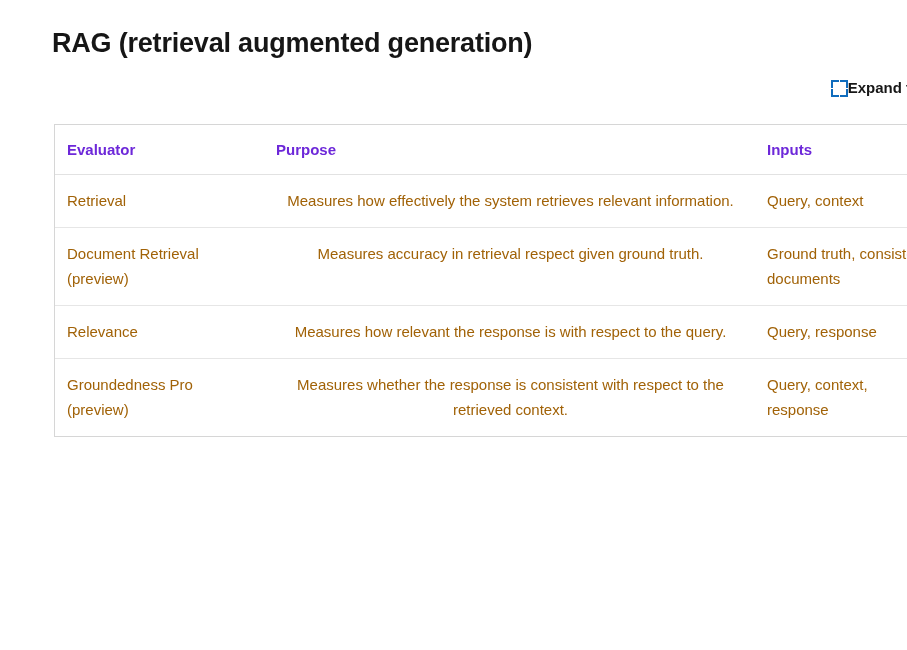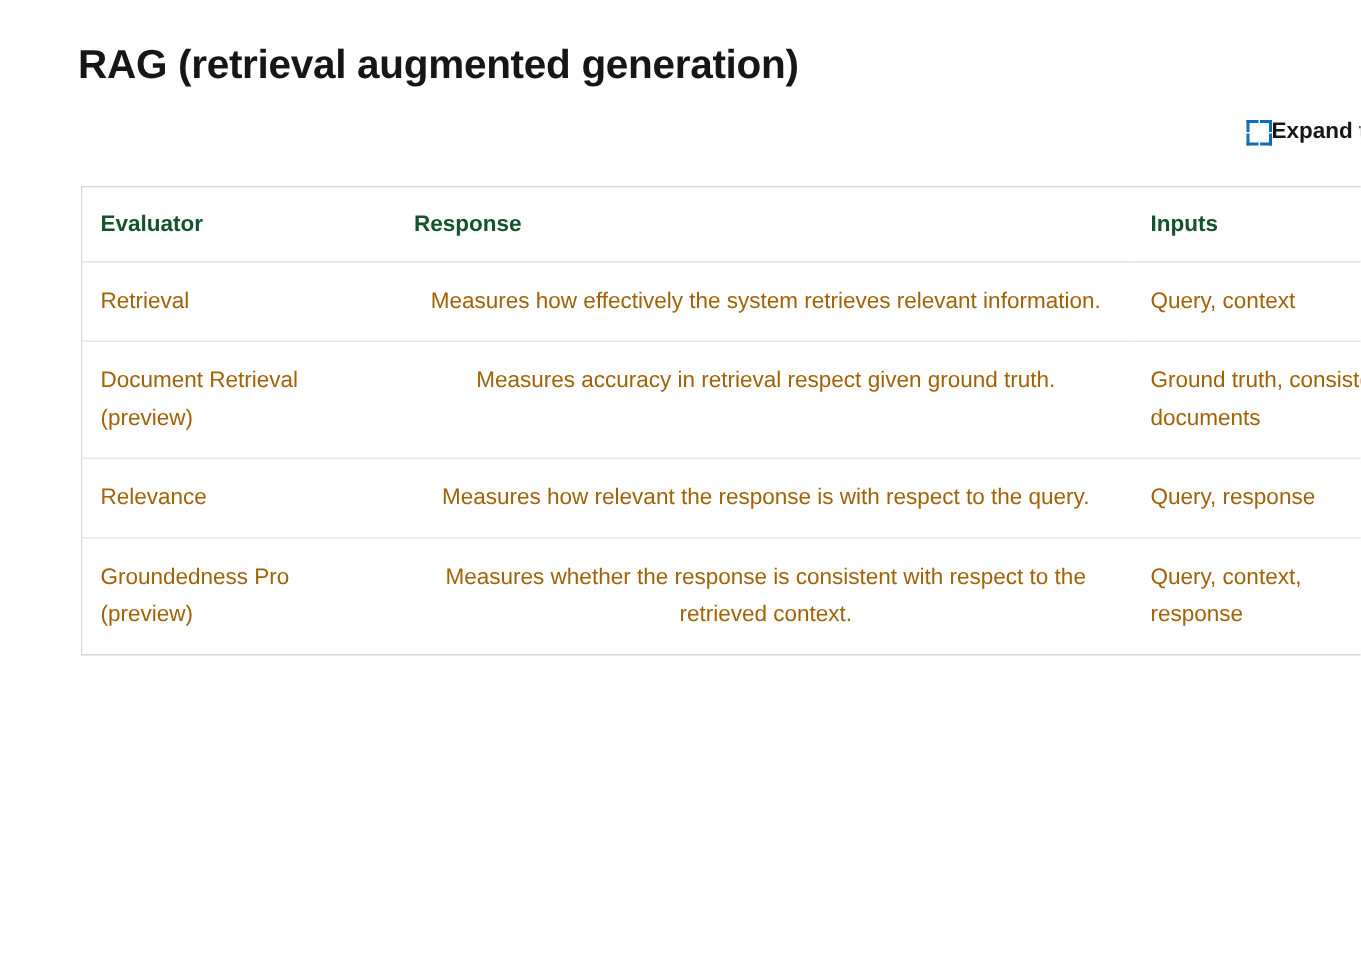--- a/index.html
+++ b/index.html
@@ -80,21 +80,21 @@
     background: #ffffff;
   }
   table.data-table col.c1 { width: 209px; }
   table.data-table col.c2 { width: 491px; }
   table.data-table col.c3 { width: 185px; }
 
   table.data-table th {
     text-align: left;
     font-size: 15px;
     font-weight: bold;
-    color: #14532d;
+    color: #6d28d9;
     padding: 15px 10px 14px 12px;
     border-bottom: 1px solid #e2e2e2;
     vertical-align: top;
     line-height: 20px;
   }
   table.data-table td {
     font-size: 15px;
     font-weight: normal;
     color: #a16207;
     padding: 13px 10px 14px 12px;
@@ -129,21 +129,21 @@
   <div class="table-wrap">
     <table class="data-table">
       <colgroup>
         <col class="c1">
           <col class="c2">
           <col class="c3">
       </colgroup>
       <thead>
         <tr>
           <th>Evaluator</th>
-          <th>Response</th>
+          <th>Purpose</th>
           <th>Inputs</th>
         </tr>
       </thead>
       <tbody>
         <tr>
           <td class="cell-eval">Retrieval</td>
           <td class="cell-purpose">Measures how effectively the system retrieves relevant information.</td>
           <td class="cell-inputs">Query, context</td>
         </tr>
         <tr>

